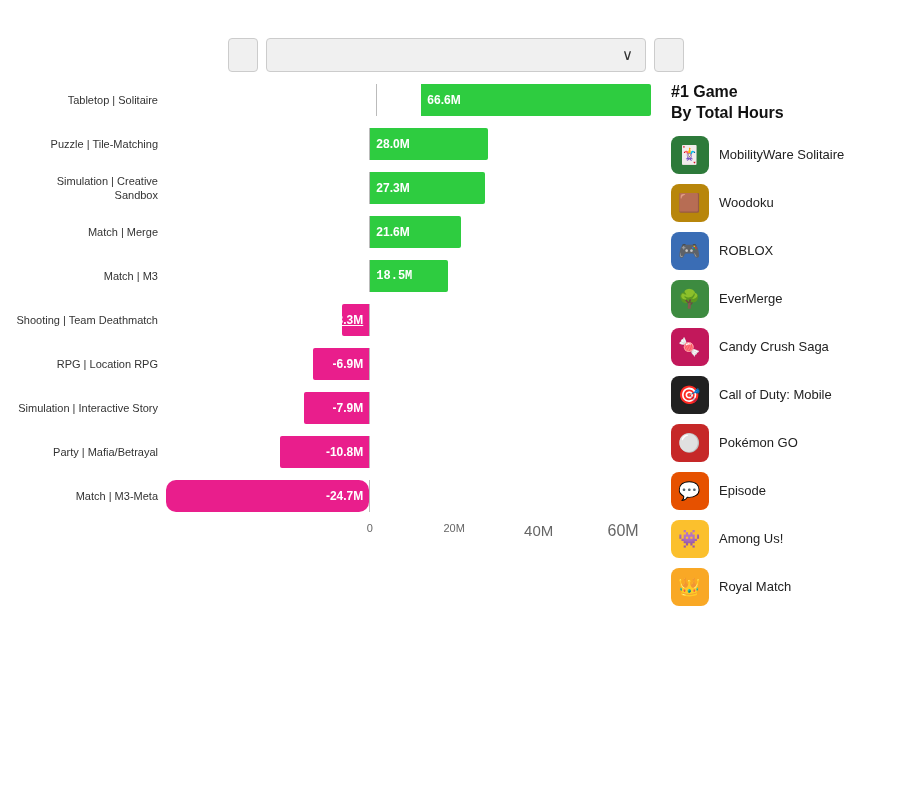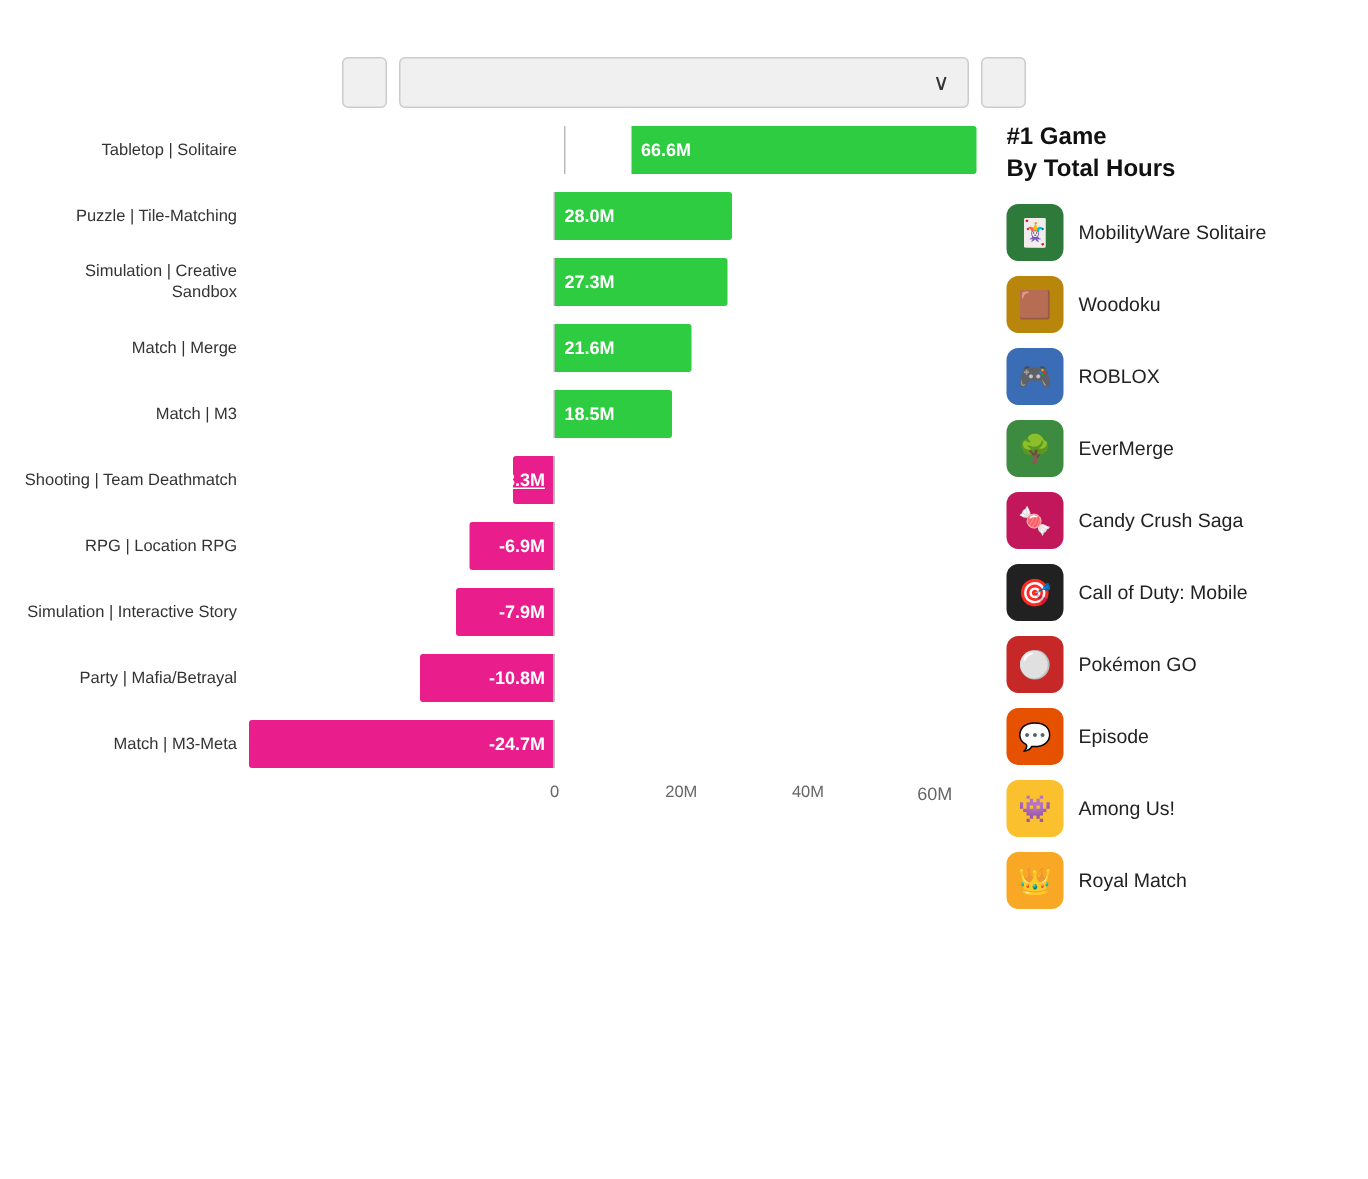--- a/index.html
+++ b/index.html
@@ -242,21 +242,21 @@
           <div class="bar-area" style="display: flex; align-items: center; flex: 1 1 0%; height: 36px;">
             <div class="neg-side"></div>
             <div class="zero-tick"></div>
             <div class="pos-side">
               <div class="bar-positive" style="width: 32.4324%; text-align: center;">21.6M</div>
             </div>
           </div>
         </div>
         <div class="bar-row">
           <div class="bar-label">Match | M3</div>
-          <div class="bar-area" style="display: flex; align-items: center; flex: 1 1 0%; height: 36px;">
+          <div class="bar-area" style="display: flex; align-items: center; flex: 1 1 0%; height: 36px; font-family: Liberation Mono, monospace;">
             <div class="neg-side"></div>
             <div class="zero-tick"></div>
             <div class="pos-side">
               <div class="bar-positive" style="width: 27.7778%;">18.5M</div>
             </div>
           </div>
         </div>
         <div class="bar-row">
           <div class="bar-label">Shooting | Team Deathmatch</div>
           <div class="bar-area" style="display: flex; align-items: center; flex: 1 1 0%; height: 36px;">
@@ -294,36 +294,36 @@
               <div class="bar-negative" style="width: 43.7247%;">-10.8M</div>
             </div>
             <div class="zero-tick"></div>
             <div class="pos-side"></div>
           </div>
         </div>
         <div class="bar-row">
           <div class="bar-label">Match | M3-Meta</div>
           <div class="bar-area" style="display: flex; align-items: center; flex: 1 1 0%; height: 36px;">
             <div class="neg-side">
-              <div class="bar-negative" style="width: 100%;">-24.7M</div>
+              <div class="bar-negative" style="width: 100%; border-radius: 10px;">-24.7M</div>
             </div>
             <div class="zero-tick"></div>
             <div class="pos-side"></div>
           </div>
         </div>
       </div>
 
     <div class="axis-row">
       <div class="axis-spacer"></div>
       <div style="flex:1; position:relative; height:18px;">
         <div id="axis-labels-container" style="position:relative; width:100%; height:18px;">
             <div style="position: absolute; left: 42%; transform: translateX(-50%); font-size: 11px; color: rgb(102, 102, 102);">0</div>
             <div style="position: absolute; left: 59.4174%; transform: translateX(-50%); font-size: 11px; color: rgb(102, 102, 102);">20M</div>
-            <div style="position: absolute; left: 76.8348%; transform: translateX(-50%); font-size: 11px; color: rgb(102, 102, 102);">40M</div>
-            <div style="position: absolute; left: 94.2523%; transform: translateX(-50%); font-size: 12px; color: rgb(102, 102, 102);">60M</div>
+            <div style="position: absolute; left: 76.8348%; transform: translateX(-50%); font-size: 15px; color: rgb(102, 102, 102);">40M</div>
+            <div style="position: absolute; left: 94.2523%; transform: translateX(-50%); font-size: 16px; color: rgb(102, 102, 102);">60M</div>
           </div>
       </div>
     </div>
   </div>
   <div class="right-panel">
     <div class="right-panel-title">#1 Game<br>By Total Hours</div>
     <div id="games-list">
         <div class="game-item">
           <div class="game-icon" style="background: rgb(45, 122, 58); color: rgb(255, 255, 255); font-size: 18px;">🃏</div>
           <div class="game-name">MobilityWare Solitaire</div>

